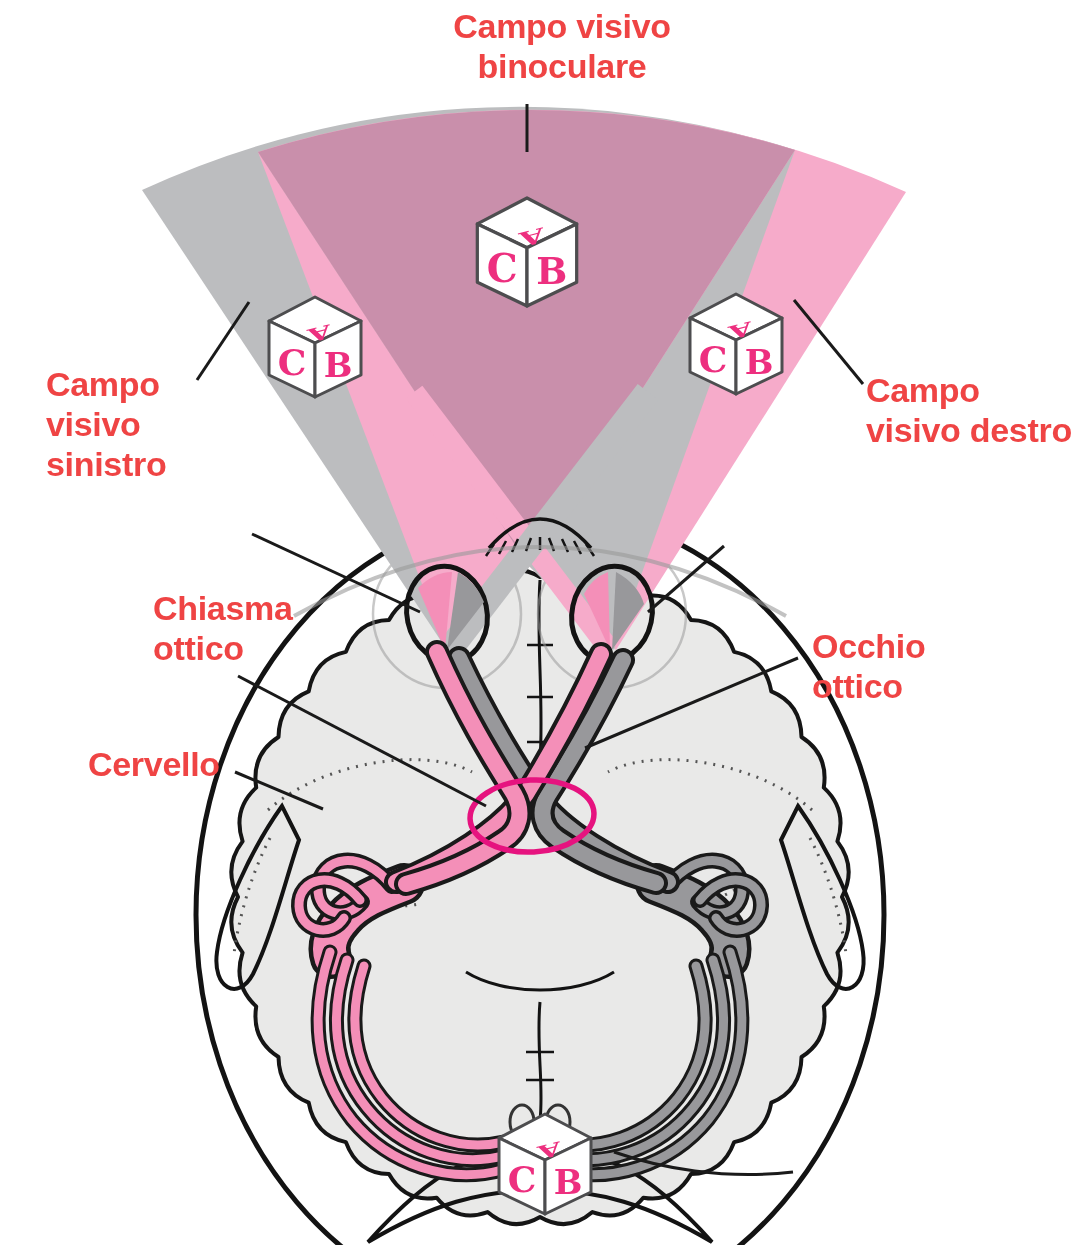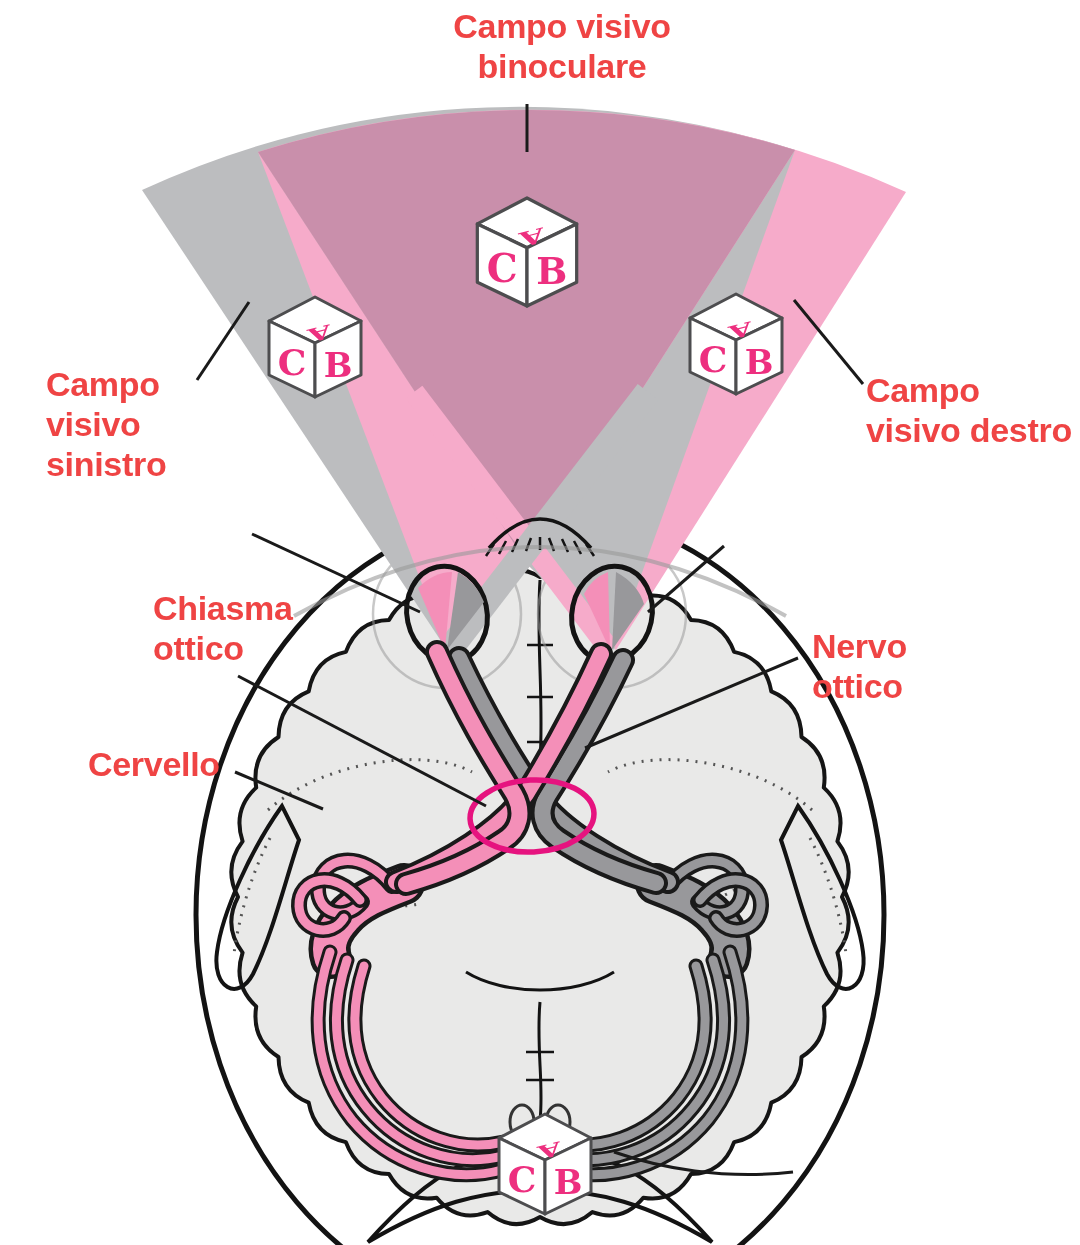--- a/index.html
+++ b/index.html
@@ -192,16 +192,16 @@
 <div class="lbl center" style="left:402px;top:6px;width:320px;">Campo visivo
 binoculare</div>
 <div class="lbl" style="left:46px;top:364px;">Campo
 visivo
 sinistro</div>
 <div class="lbl" style="left:866px;top:370px;">Campo
 visivo destro</div>
 <div class="lbl" style="left:133px;top:588px;margin-left:20px;">Chiasma
 ottico</div>
 <div class="lbl" style="left:88px;top:744px;">Cervello</div>
-<div class="lbl" style="left:812px;top:626px;">Nervo
+<div class="lbl" style="left:812px;top:626px;">Occhio
 ottico</div>
 
 </div>
 
 </body></html>

